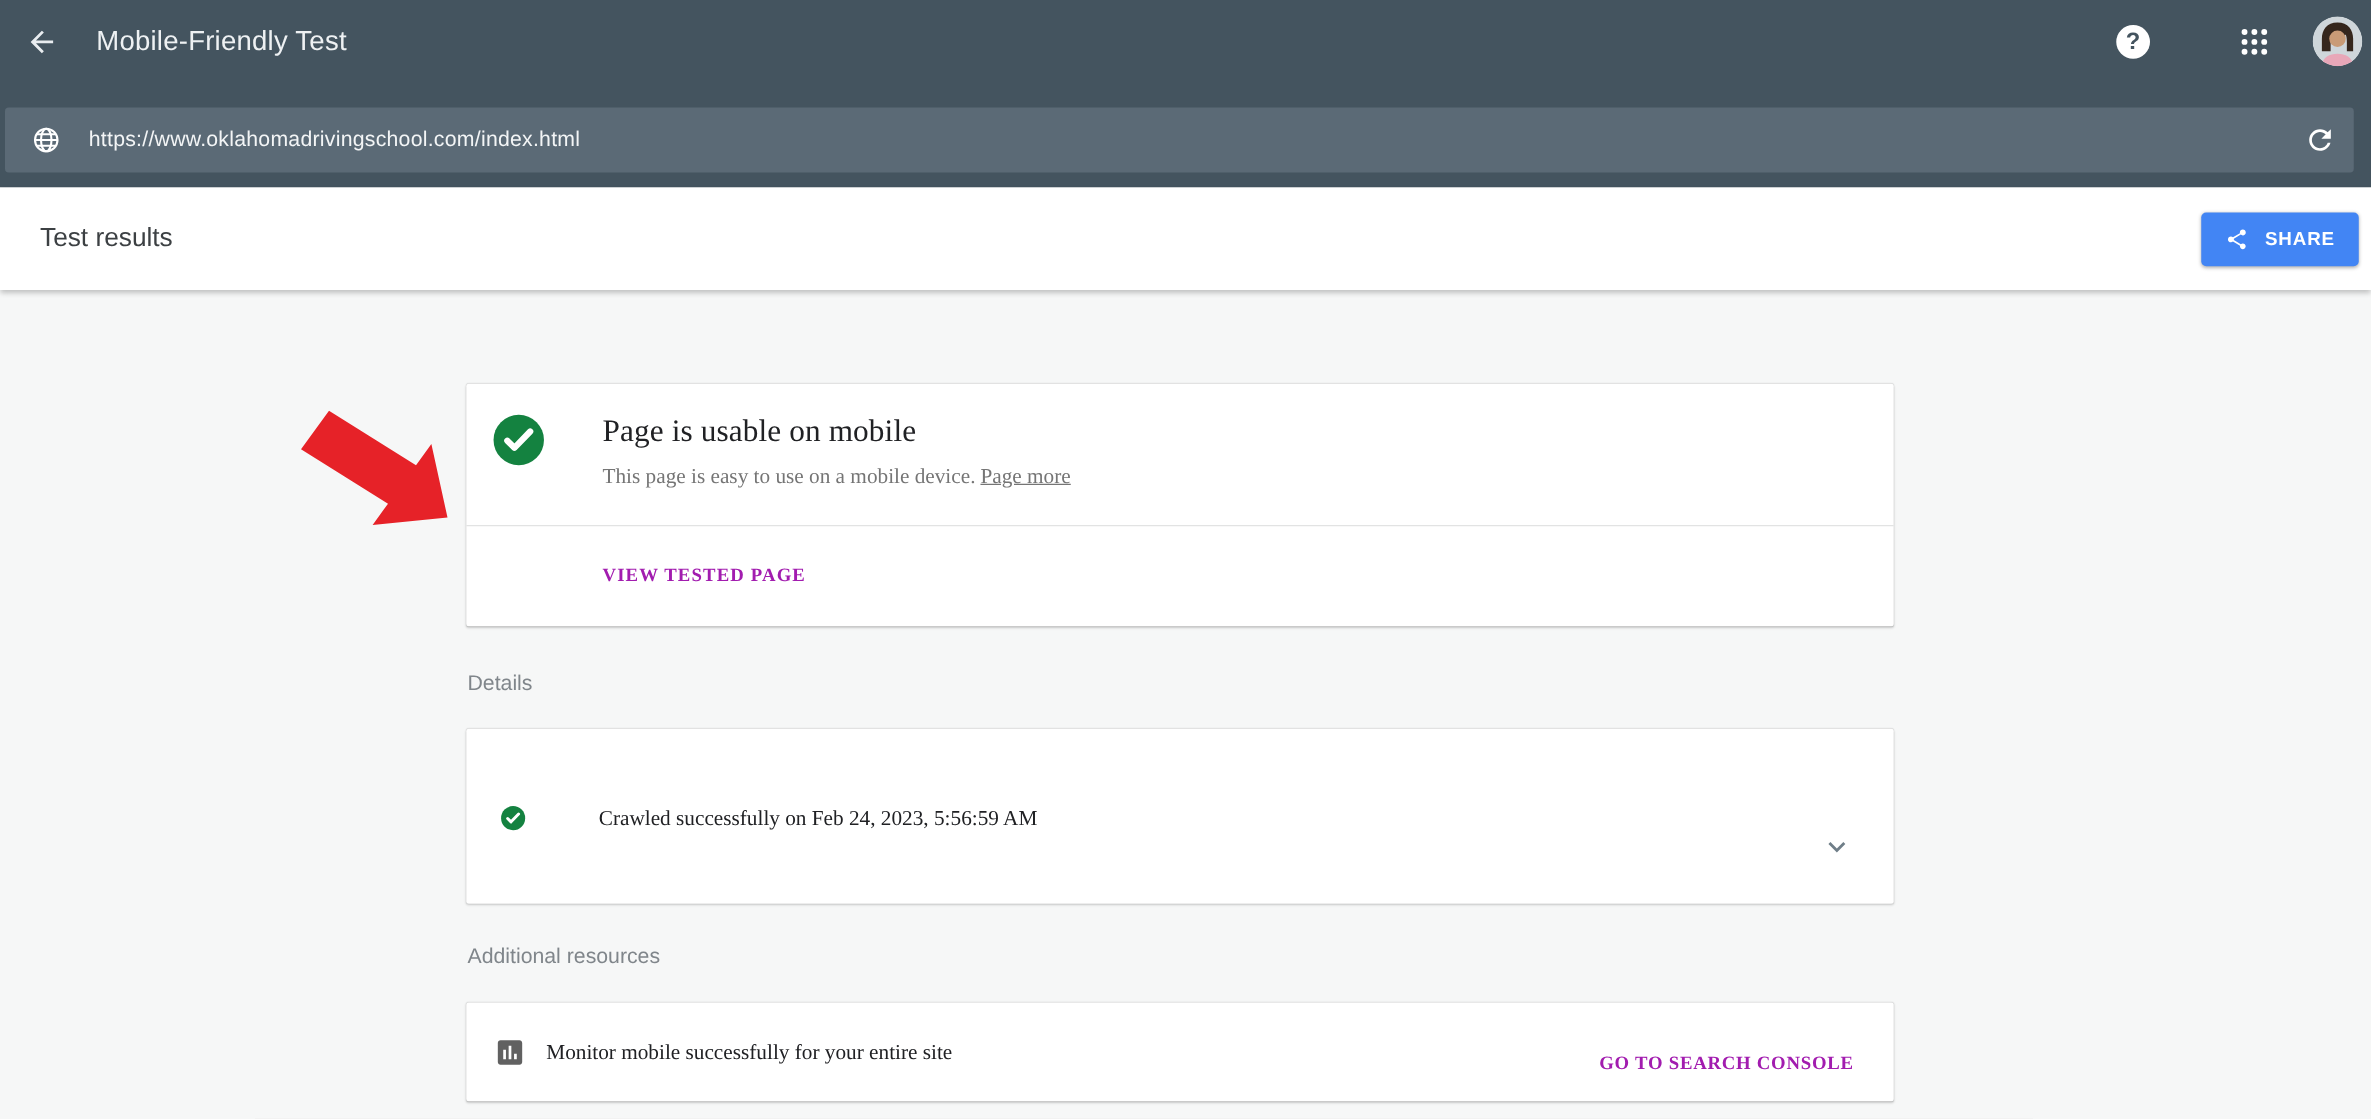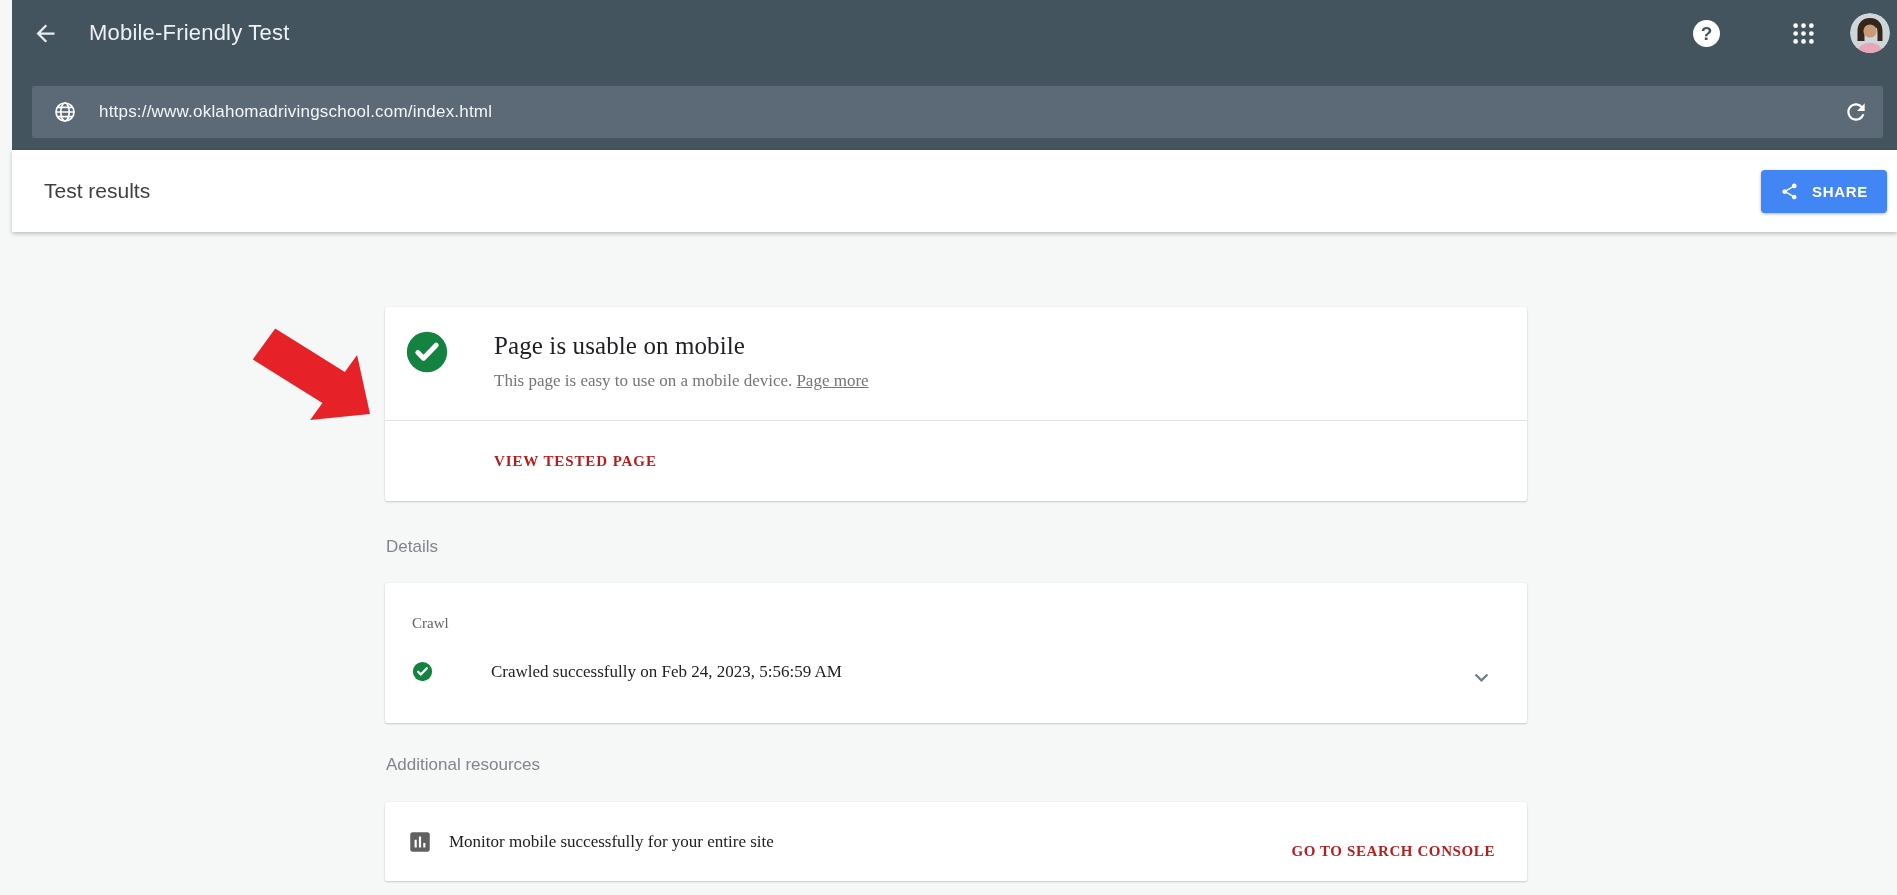--- a/index.html
+++ b/index.html
@@ -3,38 +3,38 @@
 <meta charset="utf-8">
 <style>
   * { box-sizing: border-box; }
   html,body { margin:0; padding:0; }
   body {
     font-family: "Liberation Sans", "DejaVu Sans", sans-serif;
     background:#e9eaea;
   }
   .app {
     position:relative; width:1897px; height:895px;
-    background:var(--page-bg,#f6f7f7); overflow:hidden;padding-left:12px;
+    background:var(--page-bg,#f6f7f7); overflow:hidden;
   }
 
   
   .top-header { height:150px; background:var(--header-bg,#44545f); }
   .appbar { height:66px; display:flex; align-items:center; padding-left:20px; }
   .icon-btn { background:none; border:none; padding:0; cursor:pointer; display:flex; align-items:center; justify-content:center; }
   .back-btn svg { width:27px; height:27px; fill:#e9edf0; }
   .appbar-title { margin-left:30px; font-size:22px; color:#eef1f3; letter-spacing:.2px; }
   .appbar-right { margin-left:auto; display:flex; align-items:center; }
   .help-btn { width:27px; height:27px; border-radius:50%; background:#fff; color:var(--header-bg,#44545f);
               font-size:19px; font-weight:bold; line-height:27px; text-align:center; }
   .apps-btn { margin-left:70px; }
   .apps-btn svg { width:27px; height:27px; fill:#fff; }
   .avatar-btn { margin-left:33px; margin-right:7px; width:40px; height:40px; border-radius:50%; overflow:hidden; }
 
   
-  .url-bar { margin:20px 14px 0 20px; height:52px; background:var(--urlbar-bg,#5b6a76);
+  .url-bar { margin:20px 14px 0 4px; height:52px; background:var(--urlbar-bg,#5b6a76);
              border-radius:3px; display:flex; align-items:center; padding:0 14px 0 21px; }
   .globe svg { width:24px; height:24px; }
   .url-text { margin-left:22px; font-size:17px; color:#f3f5f6; letter-spacing:.2px; }
   .refresh-btn { margin-left:auto; }
   .refresh-btn svg { width:26px; height:26px; fill:#fff; }
 
   
   .results-bar { height:82px; background:#fff; display:flex; align-items:center;
                  padding:0 10px 0 32px; position:relative; z-index:3;
                  box-shadow:0 2px 4px rgba(0,0,0,.22); }
@@ -56,21 +56,21 @@
   .verdict-card { margin-top:75px; }
   .verdict-main { display:flex; padding:23px 24px 28px 20px; }
   .check-lg { width:44px; height:44px; flex:none; }
   .verdict-text { margin-left:45px; padding-top:1px; }
   .verdict-heading { margin:0; font-size:25px; font-weight:400; color:#202124; line-height:30px; letter-spacing:.1px; }
   .verdict-sub { margin-top:9px; font-size:17px; color:#757575; line-height:22px; }
   .learn-more { color:#757575; text-decoration:underline; margin-left:4px; cursor:pointer; }
   .divider { border-top:1px solid #e2e3e3; }
   .verdict-action-row { height:80px; display:flex; align-items:center; padding-left:109px; }
   .text-button { background:none; border:none; padding:0; font-family:inherit; font-size:15px; font-weight:bold;
-                 color:#b91c1c; letter-spacing:.9px; cursor:pointer; }
+                 color:#a21caf; letter-spacing:.9px; cursor:pointer; }
 
   
   .section-label { display:block; font-size:17px; color:#80868b; line-height:20px; margin-left:1px; }
   .label-details { margin-top:36px; }
   .label-resources { margin-top:32px; }
 
   
   .crawl-card { margin-top:26px; height:140px; padding:32px 0 0 27px; position:relative; }
   .crawl-label { font-size:15px; color:#5f6368; }
   .crawl-row { margin-top:29px; display:flex; align-items:center;gap:36px; }
@@ -195,21 +195,20 @@
         </div>
         <div class="divider"></div>
         <div class="verdict-action-row">
           <button class="text-button">VIEW TESTED PAGE</button>
         </div>
       </div>
 
       <span class="section-label label-details">Details</span>
 
       <div class="card crawl-card">
-        <div class="crawl-label">Crawl</div>
         <div class="crawl-row">
           <span class="check-sm" style="display:flex">
             <svg viewBox="0 0 24 24">
               <circle cx="12" cy="12" r="11" fill="var(--success-green,#148240)"></circle>
               <path d="M7 12.3l3.1 3.1L17 8.3" fill="none" stroke="#fff" stroke-width="2.7" stroke-linecap="round" stroke-linejoin="round"></path>
             </svg>
           </span>
           <span class="crawl-text">Crawled successfully on Feb 24, 2023, 5:56:59 AM</span>
         </div>
         <button class="icon-btn chevron-btn">

